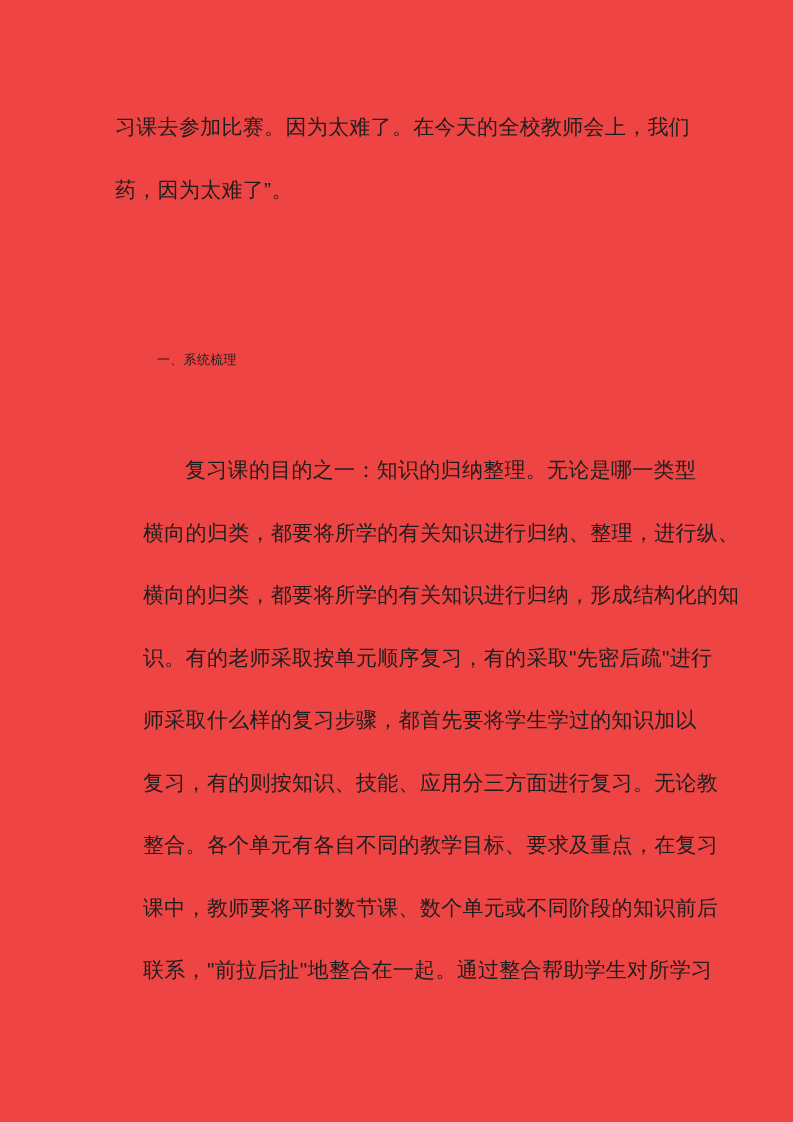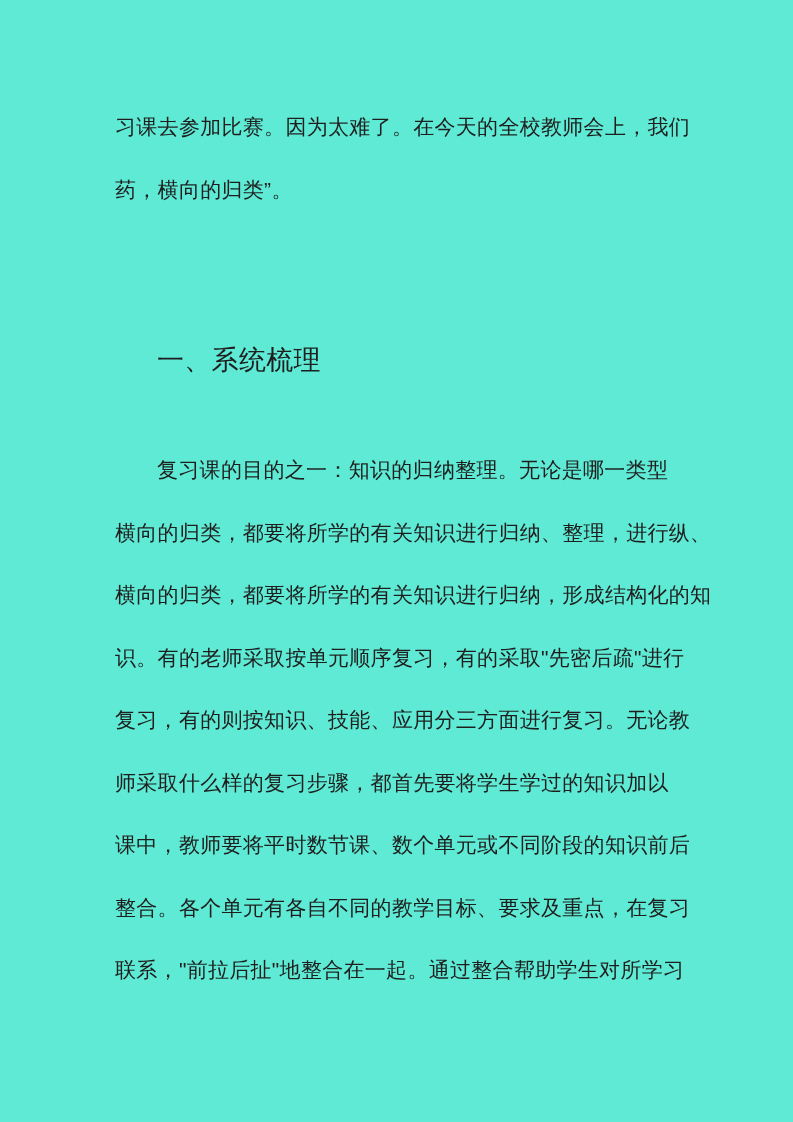--- a/index.html
+++ b/index.html
@@ -4,21 +4,21 @@
 <style>
   html, body {
     margin: 0;
     padding: 0;
     background: #ffffff;
   }
   .page {
     position: relative;
     width: 793px;
     height: 1122px;
-    background: #5eead4;
+    background: #ef4444;
     overflow: hidden;
     font-family: "Liberation Sans", sans-serif;
     color: #1e1e1e;
   }
   .textblock {
     position: absolute;
     left: 115px;
     width: 570px;
     font-size: 21px;
     font-weight: 400;
@@ -26,40 +26,40 @@
   .line {
     height: 62.5px;
     line-height: 62.5px;
     white-space: nowrap;
     letter-spacing: 0.3px;
   }
   .indent {
     text-indent: 42px;
   }
   .para-continuation { top: 96px; }
-  .section-heading   { top: 329px; margin: 0; font-size: 27px; font-weight: 400; }
-  .para-body         { top: 439px; }
+  .section-heading   { top: 329px; margin: 0; font-size: 13px; font-weight: 400; }
+  .para-body         { top: 439px; margin-left: 28px; }
 </style>
 </head>
 <body>
 
 <div class="page">
 
   <div class="textblock para-continuation">
     <div class="line">习课去参加比赛。因为太难了。在今天的全校教师会上，我们</div>
-    <div class="line">药，横向的归类”。</div>
+    <div class="line">药，因为太难了”。</div>
   </div>
 
   <h2 class="textblock section-heading line indent">一、系统梳理</h2>
 
   <div class="textblock para-body">
     <div class="line indent">复习课的目的之一：知识的归纳整理。无论是哪一类型</div>
     <div class="line">横向的归类，都要将所学的有关知识进行归纳、整理，进行纵、</div>
     <div class="line">横向的归类，都要将所学的有关知识进行归纳，形成结构化的知</div>
     <div class="line">识。有的老师采取按单元顺序复习，有的采取"先密后疏"进行</div>
+    <div class="line">师采取什么样的复习步骤，都首先要将学生学过的知识加以</div>
     <div class="line">复习，有的则按知识、技能、应用分三方面进行复习。无论教</div>
-    <div class="line">师采取什么样的复习步骤，都首先要将学生学过的知识加以</div>
+    <div class="line">整合。各个单元有各自不同的教学目标、要求及重点，在复习</div>
     <div class="line">课中，教师要将平时数节课、数个单元或不同阶段的知识前后</div>
-    <div class="line">整合。各个单元有各自不同的教学目标、要求及重点，在复习</div>
     <div class="line">联系，"前拉后扯"地整合在一起。通过整合帮助学生对所学习</div>
   </div>
 
 </div>
 
 </body></html>

